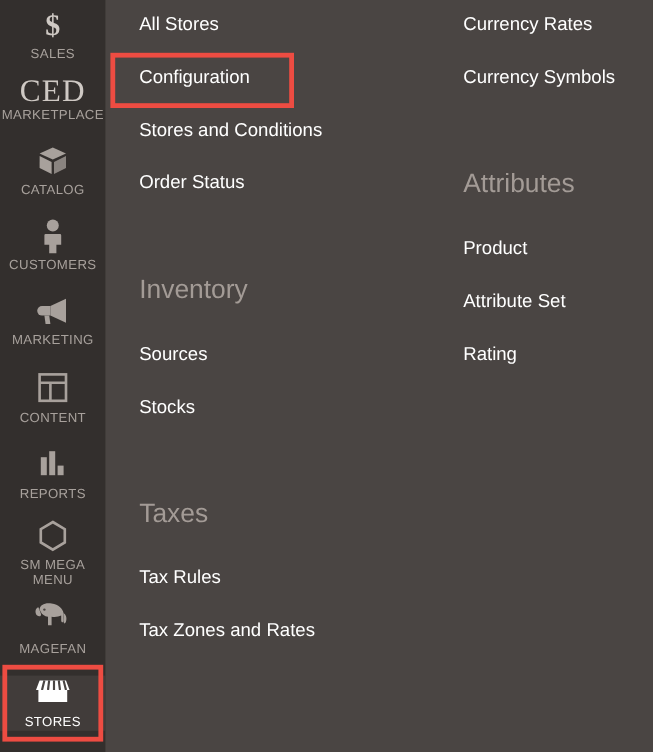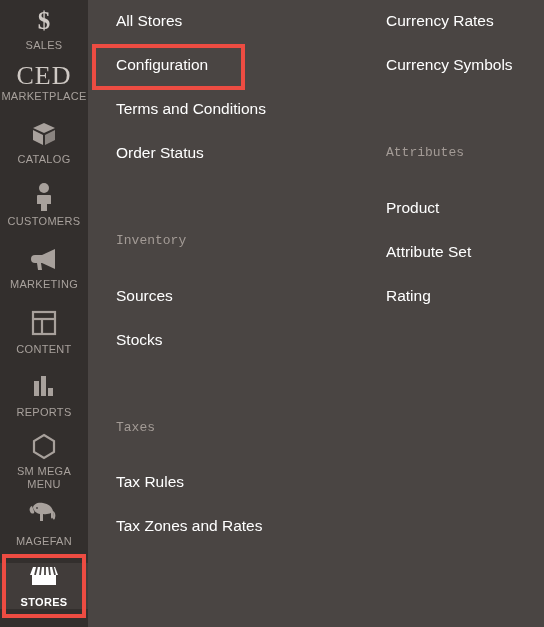--- a/index.html
+++ b/index.html
@@ -56,21 +56,20 @@
   }
   .nav-ced {
     font-family: "Liberation Serif", serif;
     font-size: 26px;
     line-height: 28px;
     color: #cfc9c4;
     letter-spacing: 1px;
   }
   .nav-item.active {
     background: #413c3a;
-    font-weight: bold;
   }
   .nav-item.active .nav-label { color: #ffffff; }
 
   
   .hl-stores {
     position: absolute;
     left: 2px;
     top: 554px;
     width: 84px;
     height: 64px;
@@ -92,24 +91,23 @@
     color: #ffffff;
     font-size: 15.5px;
     line-height: 18px;
     white-space: nowrap;
     cursor: pointer;
     text-decoration: none;
   }
   .menu-head {
     position: absolute;
     color: #a39b96;
-    font-size: 13px;
+    font-size: 22px;
     line-height: 20px;
     white-space: nowrap;
-    font-family: Liberation Mono, monospace;
   }
 
   
   .hl-config {
     position: absolute;
     left: 4px;
     top: 44px;
     width: 153px;
     height: 46px;
     border: 4px solid #ed4c42;
@@ -228,21 +226,21 @@
       <span class="nav-label">STORES</span>
     </div>
 
     <div class="hl-stores"></div>
   </nav>
 
   <section class="panel">
 
     <a class="menu-link" style="left:28px; top:12px">All Stores</a>
     <a class="menu-link" style="left:28px; top:56px">Configuration</a>
-    <a class="menu-link" style="left:28px; top:100px">Terms and Conditions</a>
+    <a class="menu-link" style="left:28px; top:100px">Stores and Conditions</a>
     <a class="menu-link" style="left:28px; top:144px">Order Status</a>
 
     <div class="menu-head" style="left:28px; top:231px">Inventory</div>
     <a class="menu-link" style="left:28px; top:287px">Sources</a>
     <a class="menu-link" style="left:28px; top:331px">Stocks</a>
 
     <div class="menu-head" style="left:28px; top:418px">Taxes</div>
     <a class="menu-link" style="left:28px; top:473px">Tax Rules</a>
     <a class="menu-link" style="left:28px; top:517px">Tax Zones and Rates</a>
 

